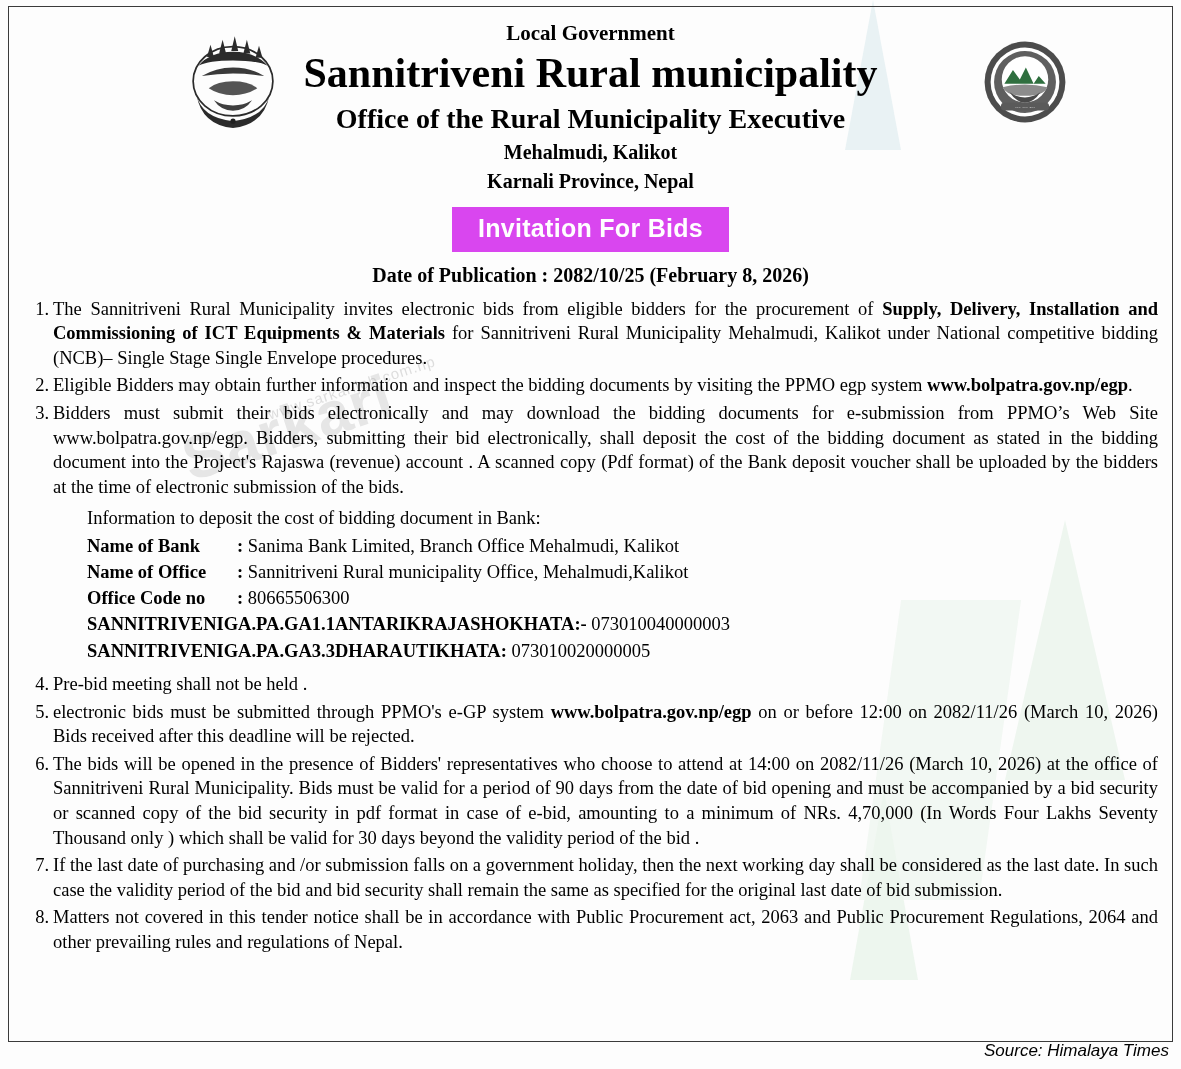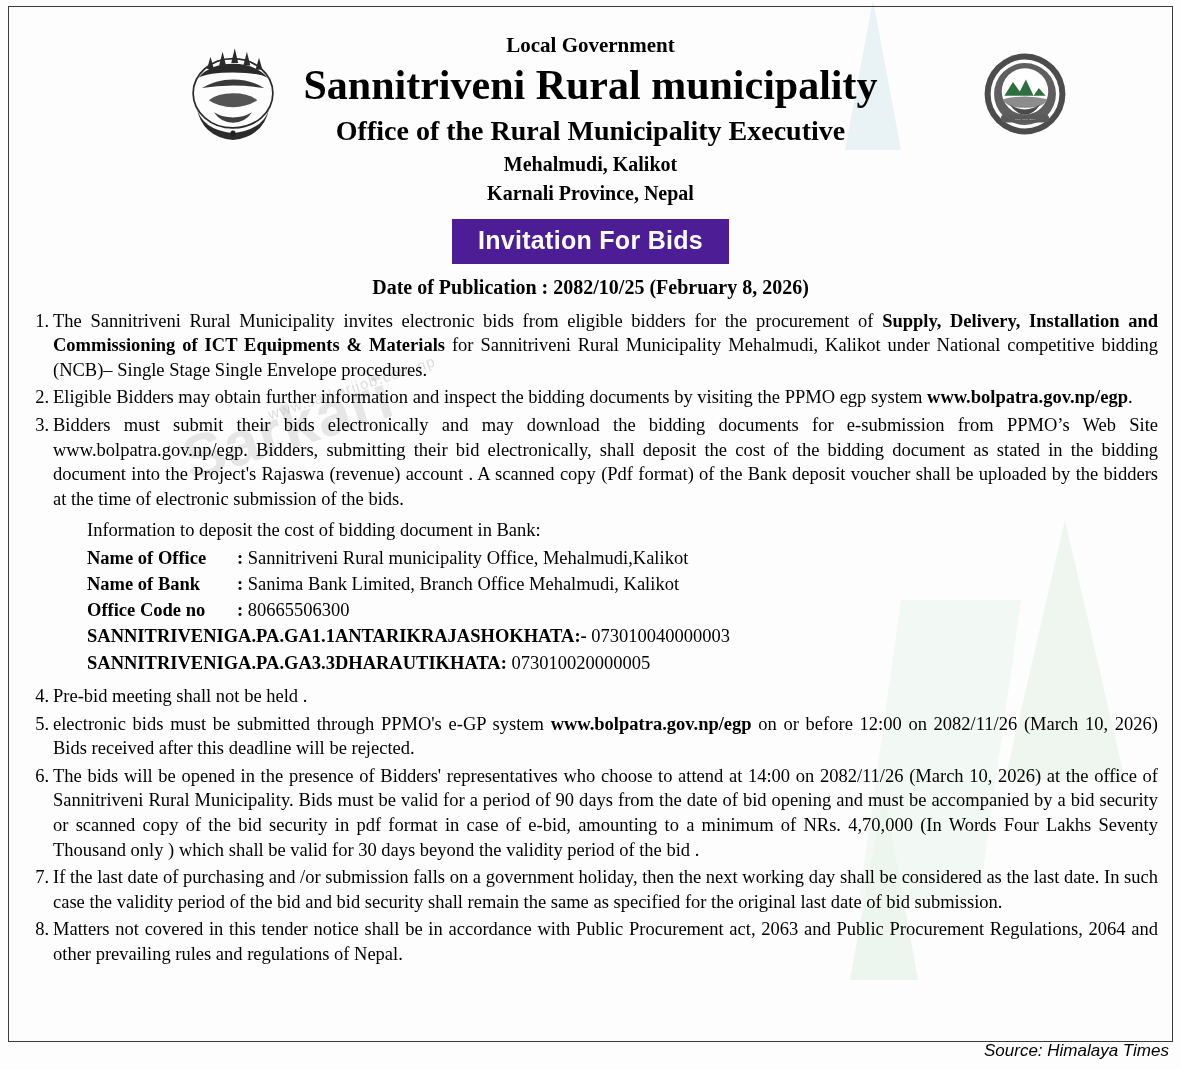--- a/index.html
+++ b/index.html
@@ -92,21 +92,20 @@
     color: rgba(150,150,150,0.30);
     transform: rotate(-18deg);
     letter-spacing: 1px;
     pointer-events: none;
     z-index: 0;
     white-space: nowrap;
   }
   .content {
     position: relative;
     z-index: 2;
-    margin-top: 12px;
   }
   
   .header {
     position: relative;
     text-align: center;
     padding: 4px 0 0 0;
   }
   .emblem-left {
     position: absolute;
     left: 158px;
@@ -142,21 +141,21 @@
     font-weight: bold;
     margin-top: 6px;
   }
   .h-prov {
     font-size: 20px;
     font-weight: bold;
     margin-top: 6px;
   }
   .title-band {
     margin: 14px auto 0 auto;
-    background: #4c1d95;
+    background: #d946ef;
     color: #fff;
     font-family: "Liberation Sans", sans-serif;
     font-weight: bold;
     font-size: 25px;
     display: inline-block;
     padding: 7px 26px 9px 26px;
     letter-spacing: 0.3px;
   }
   .pubdate {
     text-align: center;
@@ -291,27 +290,27 @@
           <span>Eligible Bidders may obtain further information and inspect the bidding documents by visiting the PPMO egp system </span><b>www.bolpatra.gov.np/egp</b><span>.</span>
         </li>
 
         <li>
           <span>Bidders must submit their bids electronically and may download the bidding documents for e-submission from PPMO’s Web Site www.bolpatra.gov.np/egp. Bidders, submitting their bid electronically, shall deposit the cost of the bidding document as stated in the bidding document into the Project's Rajaswa (revenue) account . A scanned copy (Pdf format) of the Bank deposit voucher shall be uploaded by the bidders at the time of electronic submission of the bids.</span>
 
           <div class="bank-block">
             <div class="ttl">Information to deposit the cost of bidding document in Bank:</div>
 
             <div class="row">
+              <span class="lbl lbl-w1">Name of Bank</span><span class="lbl">:</span>
+              <span>Sanima Bank Limited, Branch Office Mehalmudi, Kalikot</span>
+            </div>
+
+            <div class="row">
               <span class="lbl lbl-w1">Name of Office</span><span class="lbl">:</span>
               <span>Sannitriveni Rural municipality Office, Mehalmudi,Kalikot</span>
-            </div>
-
-            <div class="row">
-              <span class="lbl lbl-w1">Name of Bank</span><span class="lbl">:</span>
-              <span>Sanima Bank Limited, Branch Office Mehalmudi, Kalikot</span>
             </div>
 
             <div class="row">
               <span class="lbl lbl-w1">Office Code no</span><span class="lbl">:</span>
               <span>80665506300</span>
             </div>
 
             <div class="row">
               <span class="lbl">SANNITRIVENIGA.PA.GA1.1ANTARIKRAJASHOKHATA</span><span class="lbl">:-</span>
               <span>073010040000003</span>

